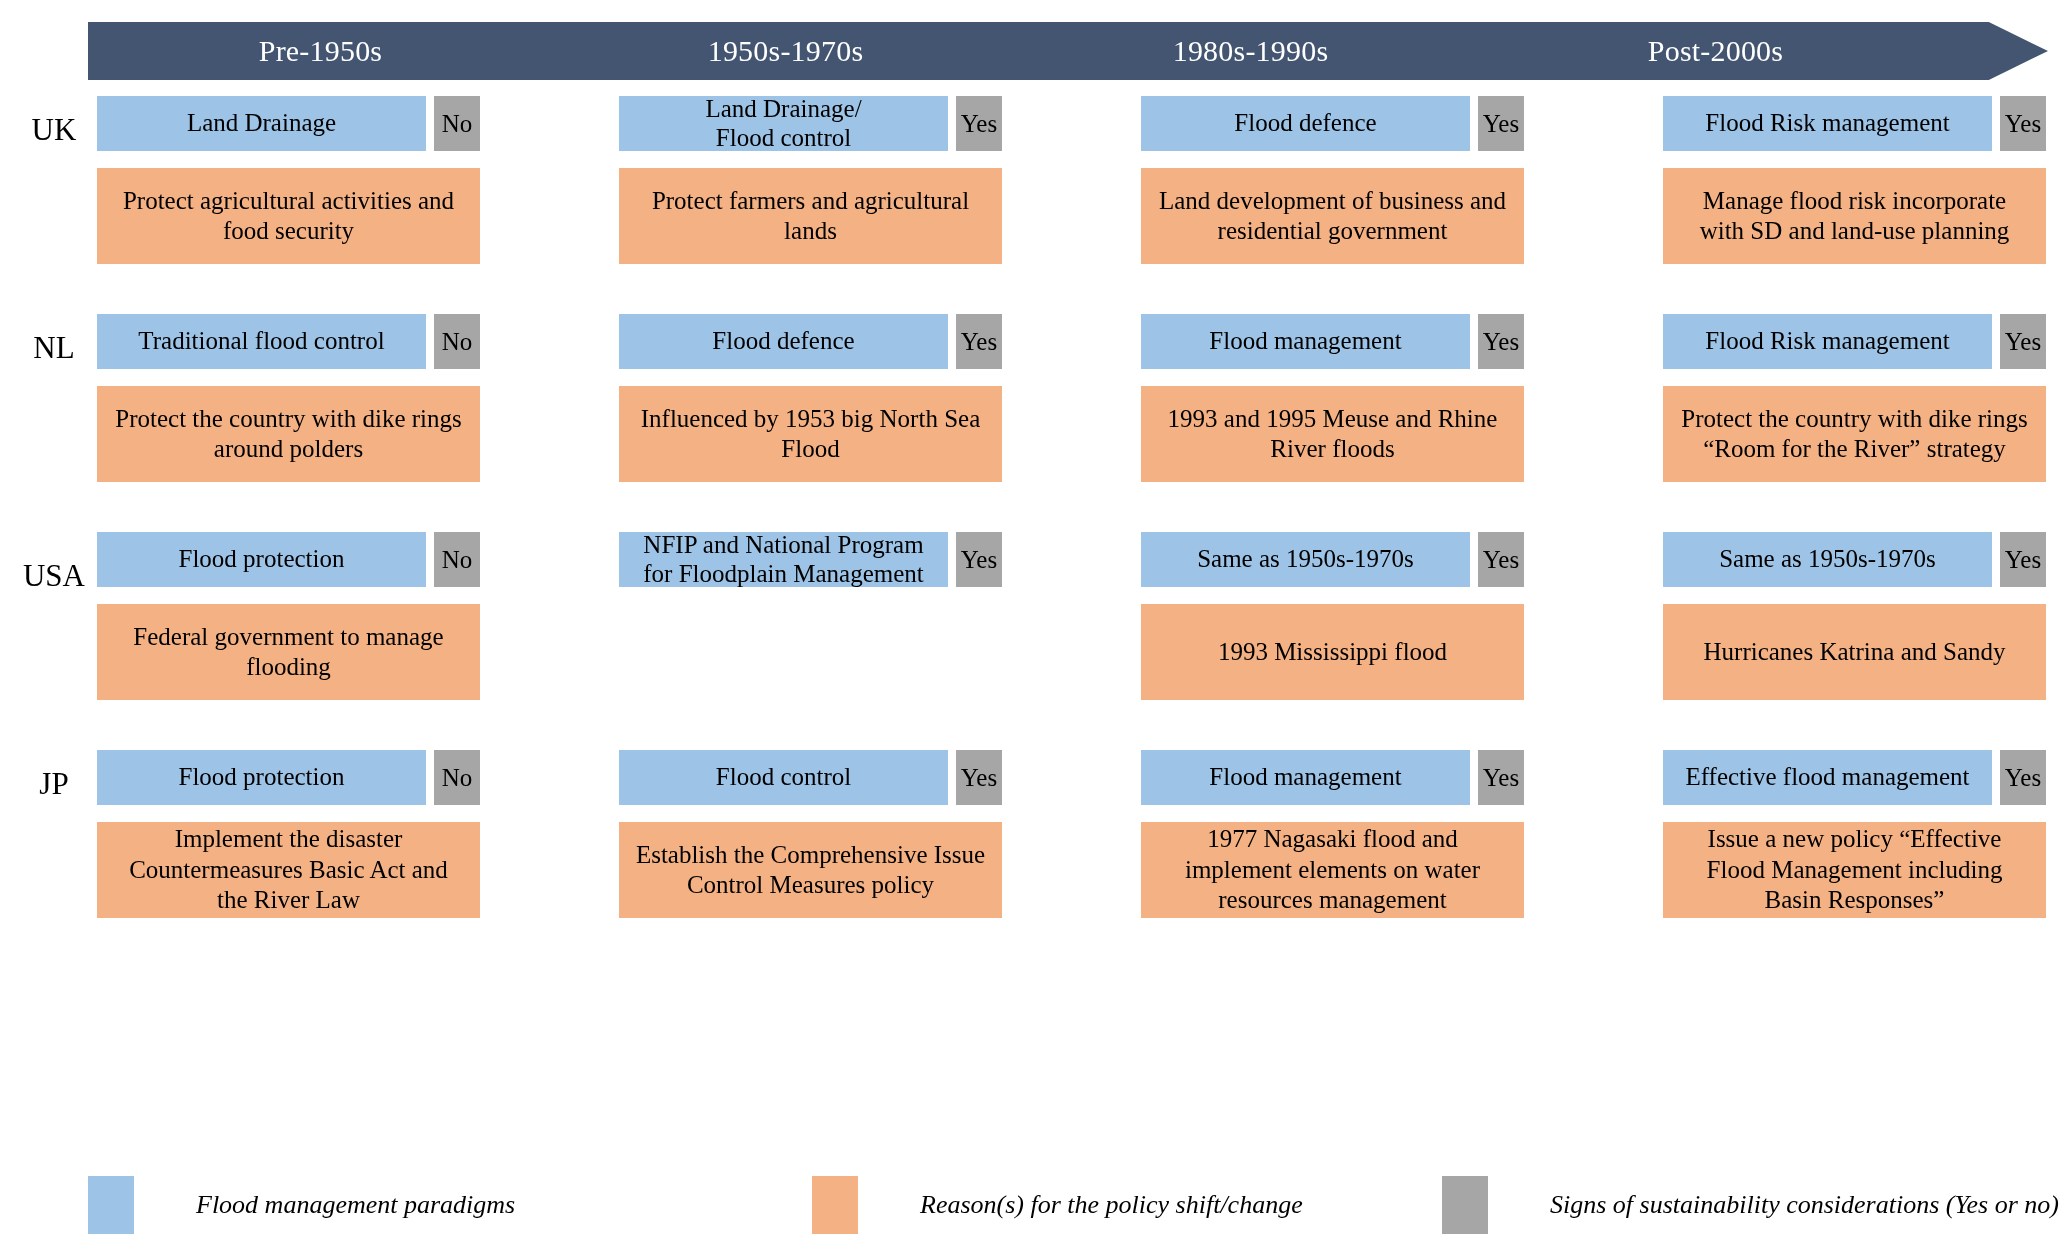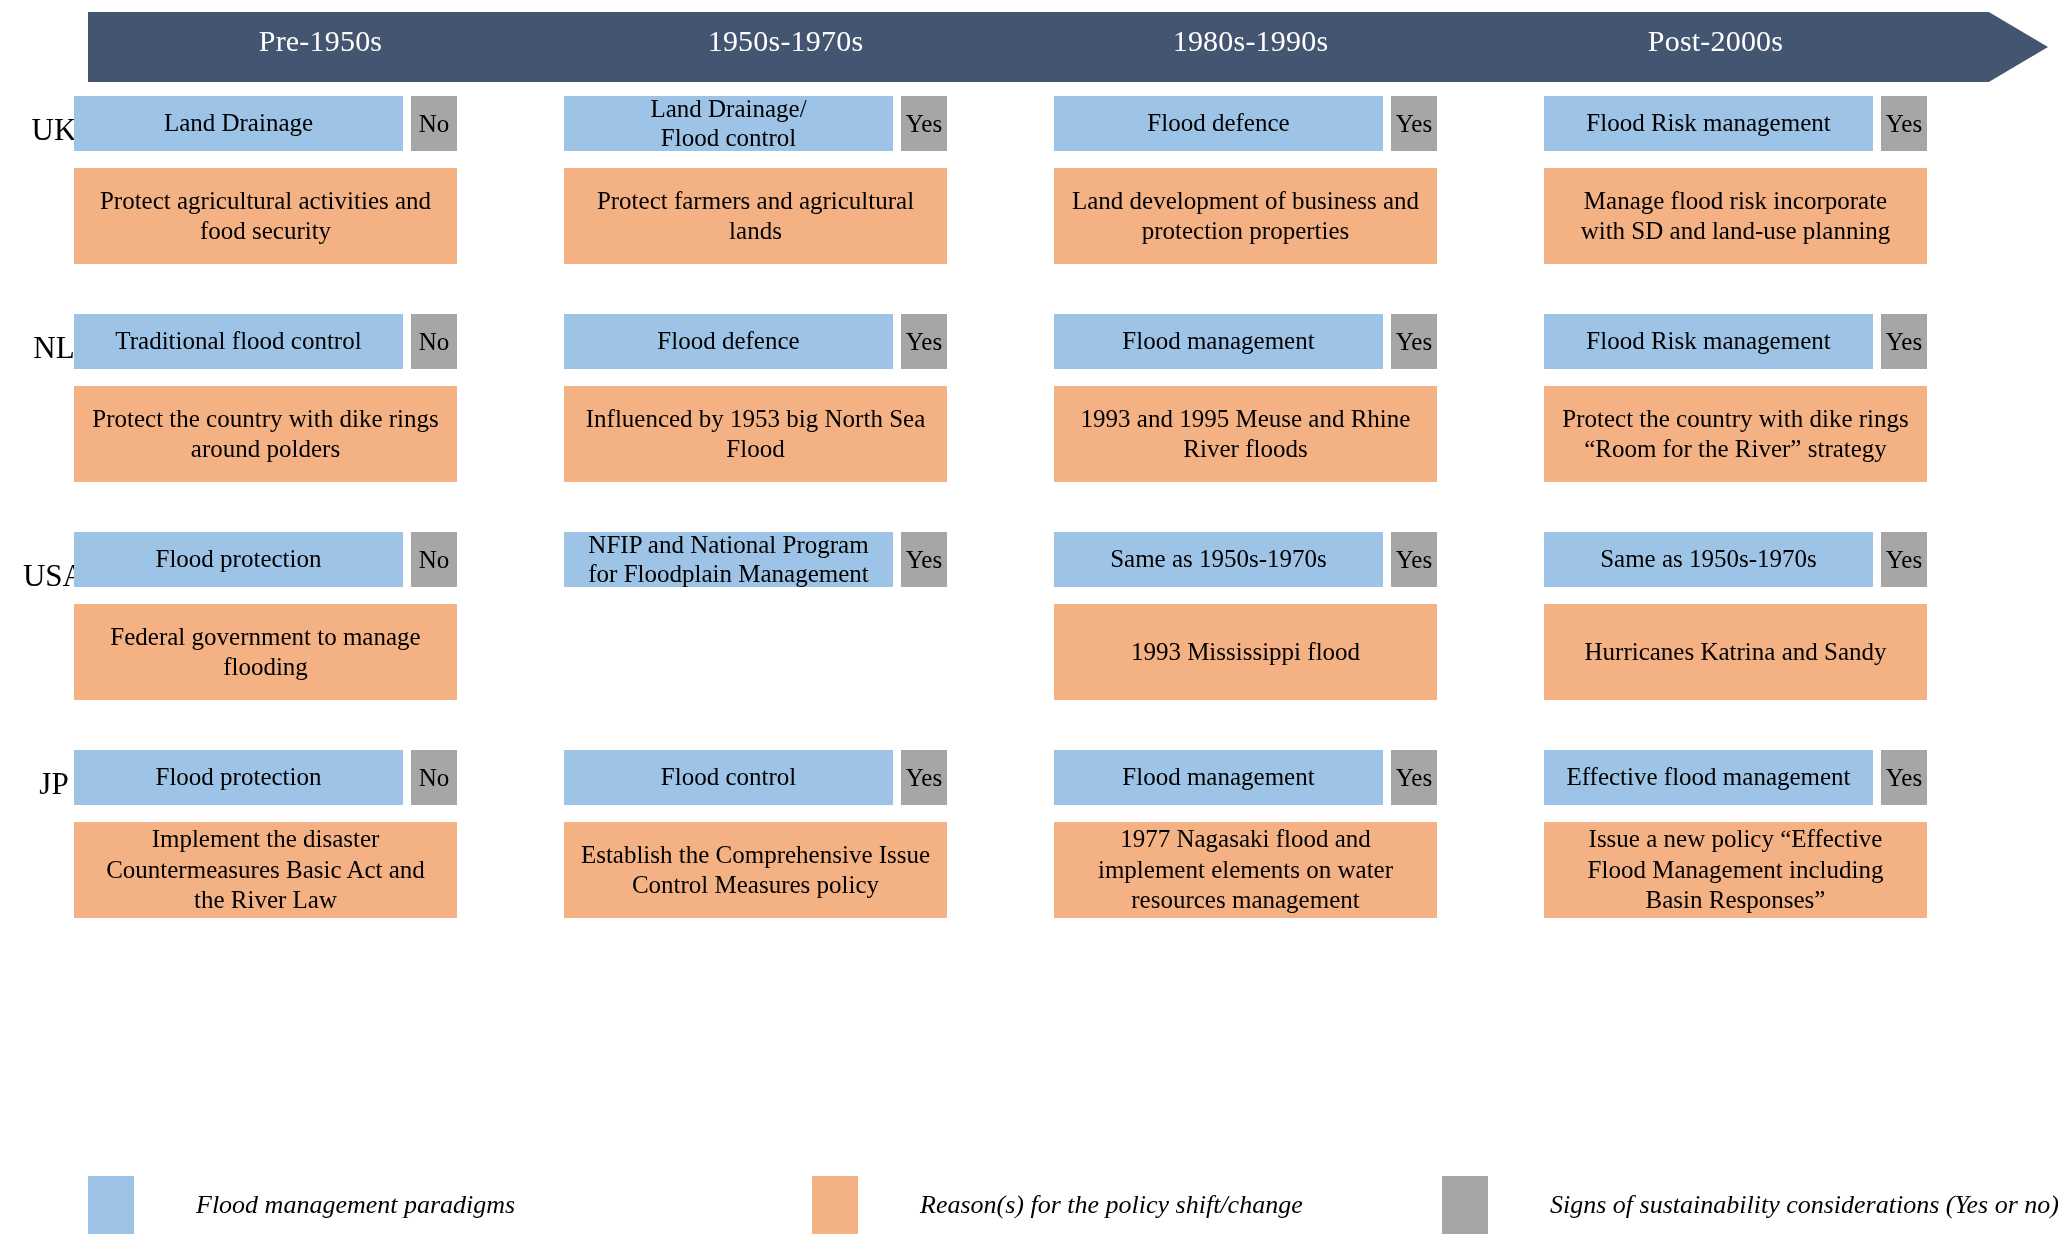--- a/index.html
+++ b/index.html
@@ -13,23 +13,23 @@
     font-family: "Liberation Serif", "DejaVu Serif", serif;
     color: #000000;
     overflow: hidden;
     position: relative;
   }
 
   
   .timeline-header {
     position: absolute;
     left: 88px;
-    top: 12px;
+    top: 22px;
     width: 1960px;
-    height: 70px;
+    height: 58px;
   }
   .arrow-shape {
     position: absolute;
     inset: 0;
     width: 100%;
     height: 100%;
   }
   .era-labels {
     position: absolute;
     left: 0;
@@ -64,24 +64,25 @@
   .country-label {
     position: absolute;
     left: 18px;
     width: 72px;
     text-align: center;
     font-size: 31px;
     line-height: 1;
   }
   .cells {
     position: absolute;
-    left: 74px;
+    left: 97px;
     top: 0;
     width: 1960px;
     display: flex;
+    gap: 32px;
   }
   .cell {
     flex: 0 0 490px;
     position: relative;
     height: 210px;
   }
 
   
   .paradigm-line {
     position: absolute;
@@ -232,21 +233,21 @@
           <div class="paradigm-box">
             <span>
                 <span class="txt">Flood defence</span>
               </span>
           </div>
           <div class="sustain-box">Yes</div>
         </div>
         <div class="reason-box">
           <span>
             <span class="txt">Land development of business and</span>
-            <span class="txt">protection properties</span>
+            <span class="txt">residential government</span>
           </span>
         </div>
       </div>
 
       <div class="cell">
         <div class="paradigm-line">
           <div class="paradigm-box">
             <span>
                 <span class="txt">Flood Risk management</span>
               </span>

